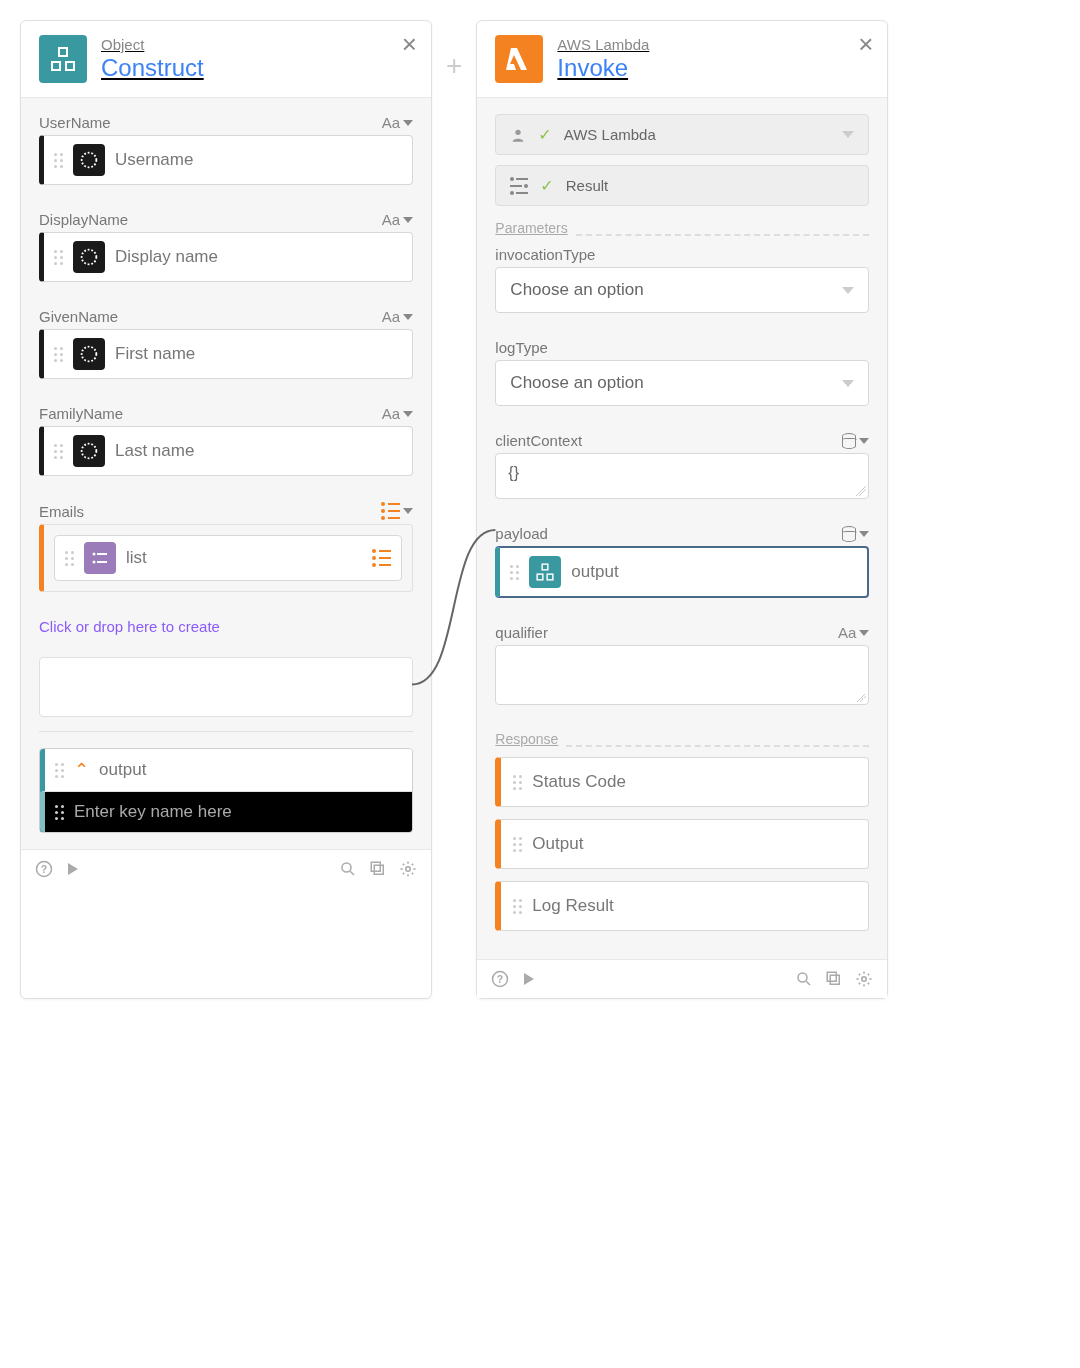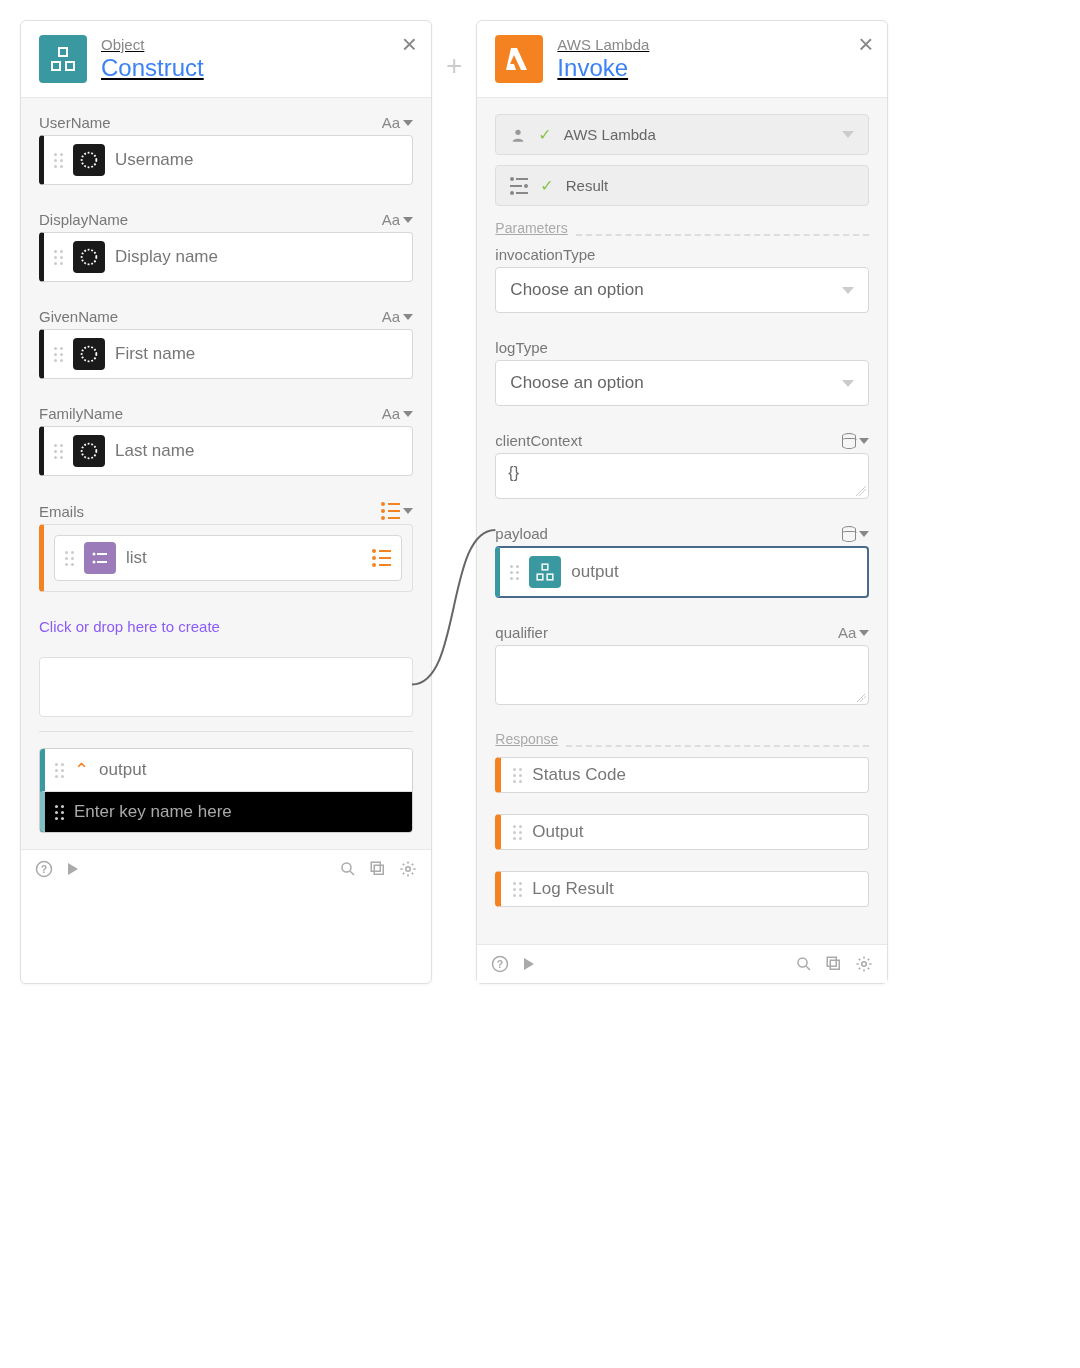--- a/index.html
+++ b/index.html
@@ -280,25 +280,25 @@
   top: 4px; left: -1.5px; right: -1.5px;
   height: 3px;
   border-top: 1.5px solid #888;
   border-radius: 7px / 3px;
 }
 .response-pill {
   background: #fff;
   border: 1px solid #d8d8d8;
   border-left: 6px solid #f58220;
   border-radius: 4px;
-  padding: 7px 12px;
+  padding: 14px 12px;
   display: flex;
   align-items: center;
   gap: 10px;
-  margin-bottom: 21px;
+  margin-bottom: 12px;
 }
 svg.connector {
   position: absolute;
   pointer-events: none;
   z-index: 5;
 }
 .canvas { position: relative; display: flex; }
 .settings-line {
   display:flex; flex-direction:column; gap:3px; width:18px;
 }

